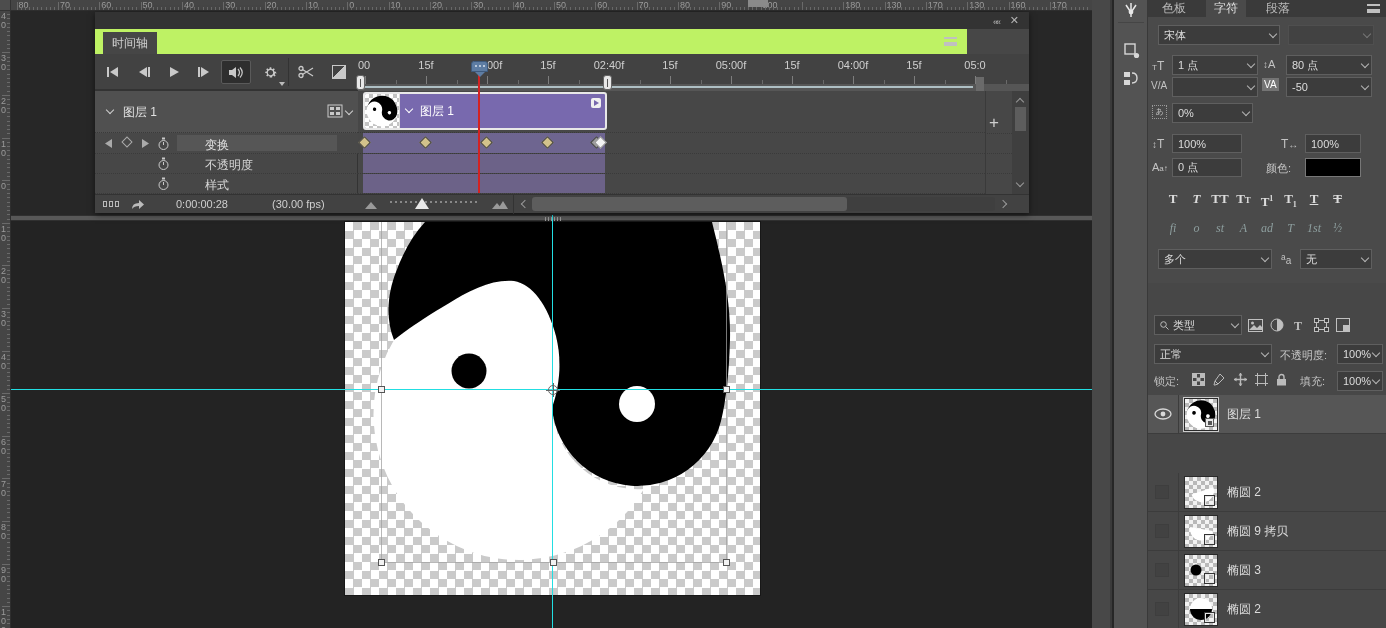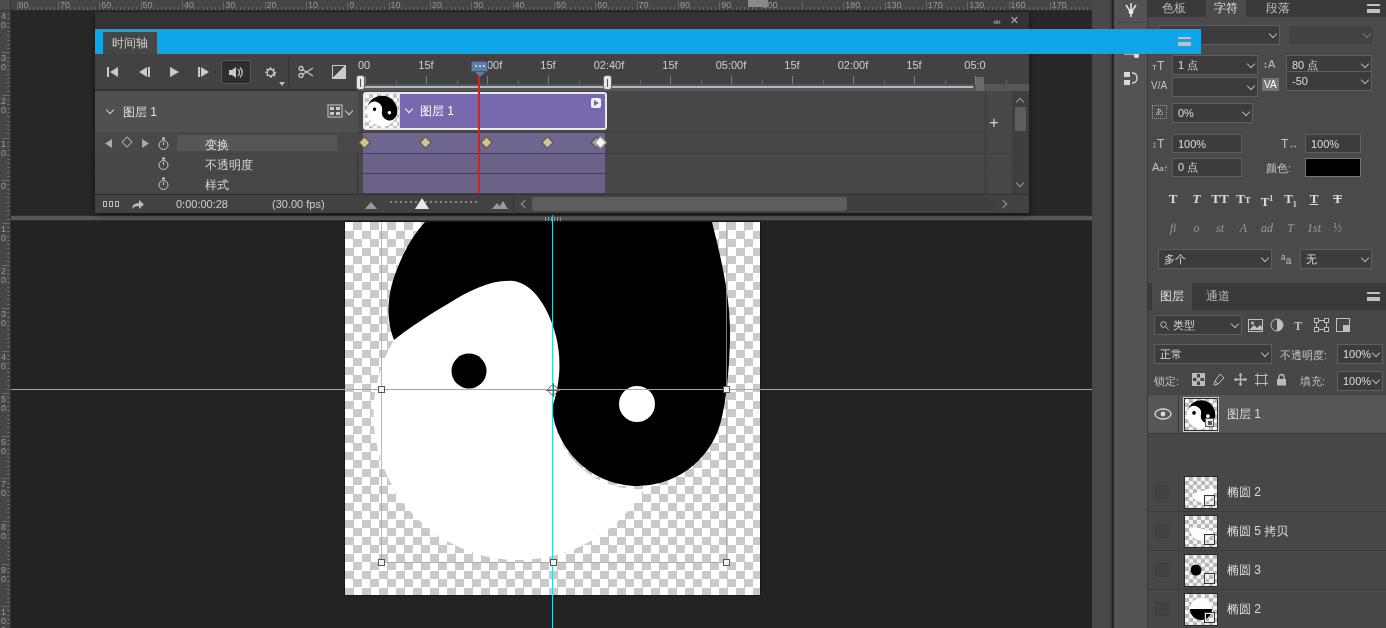--- a/index.html
+++ b/index.html
@@ -19,21 +19,21 @@
   .doc-strip{left:11px;top:215px;width:1081px;height:6px;background:#585858;border-top:1px solid #303030;border-bottom:1px solid #303030;}
   .pasteboard{left:11px;top:221px;width:1081px;height:407px;background:#232323;}
   .canvas{left:345px;top:222px;width:415px;height:373px;background:conic-gradient(#cacaca 25%,#fff 0 50%,#cacaca 0 75%,#fff 0);background-size:17px 17px;outline:1px solid #171717;}
   .guide-h{left:11px;top:389px;width:1081px;height:1px;background:#22dee2;z-index:30;}
   .guide-v{left:552px;top:215px;width:1px;height:413px;background:#22dee2;z-index:30;}
   .sel-line{position:absolute;background:rgba(160,160,160,.75);z-index:31;}
   .handle{position:absolute;width:7px;height:7px;background:#f2f2f2;border:1px solid #555;z-index:32;}
   
   .tl{left:95px;top:12px;width:934px;height:201px;background:#474747;z-index:40;box-shadow:0 2px 6px rgba(0,0,0,.5);}
   .tl-header{left:0;top:0;width:934px;height:17px;background:#333;}
-  .tl-tabrow{left:0;top:17px;width:1106px;height:25px;background:#0ea5e9;}
+  .tl-tabrow{left:0;top:17px;width:872px;height:25px;background:#bef264;}
   .tl-tab{left:8px;top:3px;width:54px;height:22px;background:#464646;color:#cfcfcf;font-size:12px;text-align:center;line-height:22px;}
   .tl-toolbar{left:0;top:42px;width:934px;height:37px;background:#424242;border-bottom:2px solid #333;}
   .tbtn{position:absolute;top:6px;width:26px;height:24px;display:flex;align-items:center;justify-content:center;}
   .tl-body{left:0;top:79px;width:934px;height:103px;background:#474747;}
   .tl-foot{left:0;top:182px;width:934px;height:19px;background:#424242;border-top:1px solid #333;}
   .hdr-row{position:absolute;left:0;width:263px;}
   .dashed-b{border-bottom:1px dotted #3a3a3a;}
   .prop-cell{position:absolute;left:82px;top:2px;right:21px;bottom:2px;background:#565656;}
   .kf{position:absolute;width:9px;height:9px;transform:rotate(45deg);background:#d2c28b;border:1px solid #3f3f3f;z-index:5;}
   .kf.sel{background:#f4f4f4;border-color:#888;}
@@ -625,21 +625,21 @@
           <div style="position: absolute; top: 26px; width: 1px; height: 4px; background: rgb(106, 106, 106); left: 281.5px;"></div>
           <div style="position: absolute; top: 5px; font-size: 11px; color: rgb(207, 207, 207); transform: translateX(-50%); left: 312px;">15f</div>
           <div style="position: absolute; top: 22px; width: 1px; height: 8px; background: rgb(126, 126, 126); left: 312px;"></div>
           <div style="position: absolute; top: 26px; width: 1px; height: 4px; background: rgb(106, 106, 106); left: 342.5px;"></div>
           <div style="position: absolute; top: 5px; font-size: 11px; color: rgb(207, 207, 207); transform: translateX(-50%); left: 373px;">05:00f</div>
           <div style="position: absolute; top: 22px; width: 1px; height: 8px; background: rgb(126, 126, 126); left: 373px;"></div>
           <div style="position: absolute; top: 26px; width: 1px; height: 4px; background: rgb(106, 106, 106); left: 403.5px;"></div>
           <div style="position: absolute; top: 5px; font-size: 11px; color: rgb(207, 207, 207); transform: translateX(-50%); left: 434px;">15f</div>
           <div style="position: absolute; top: 22px; width: 1px; height: 8px; background: rgb(126, 126, 126); left: 434px;"></div>
           <div style="position: absolute; top: 26px; width: 1px; height: 4px; background: rgb(106, 106, 106); left: 464.5px;"></div>
-          <div style="position: absolute; top: 5px; font-size: 11px; color: rgb(207, 207, 207); transform: translateX(-50%); left: 495px;">02:00f</div>
+          <div style="position: absolute; top: 5px; font-size: 11px; color: rgb(207, 207, 207); transform: translateX(-50%); left: 495px;">04:00f</div>
           <div style="position: absolute; top: 22px; width: 1px; height: 8px; background: rgb(126, 126, 126); left: 495px;"></div>
           <div style="position: absolute; top: 26px; width: 1px; height: 4px; background: rgb(106, 106, 106); left: 525.5px;"></div>
           <div style="position: absolute; top: 5px; font-size: 11px; color: rgb(207, 207, 207); transform: translateX(-50%); left: 556px;">15f</div>
           <div style="position: absolute; top: 22px; width: 1px; height: 8px; background: rgb(126, 126, 126); left: 556px;"></div>
           <div style="position: absolute; top: 26px; width: 1px; height: 4px; background: rgb(106, 106, 106); left: 586.5px;"></div>
           <div style="position: absolute; top: 5px; font-size: 11px; color: rgb(207, 207, 207); transform: translateX(-50%); left: 617px;">05:0</div>
           <div style="position: absolute; top: 22px; width: 1px; height: 8px; background: rgb(126, 126, 126); left: 617px;"></div>
           <div style="position: absolute; top: 26px; width: 1px; height: 4px; background: rgb(106, 106, 106); left: 647.5px;"></div>
         </div>
 
@@ -840,21 +840,21 @@
           <span>80 点</span>
           <span class="ddchev"></span>
         </div>
 
       <div class="icn" style="left:3px;top:80px;font-size:10px;">V/A</div>
       <div class="pbox" style="left:24px;top:77px;width:86px;">
           <span></span>
           <span class="ddchev"></span>
         </div>
       <div class="icn" style="left:114px;top:78px;font-size:10px;background:#747474;color:#fff;padding:1px 2px;">VA</div>
-      <div class="pbox" style="left:138px;top:71px;width:86px;">
+      <div class="pbox" style="left:138px;top:77px;width:86px;">
           <span>-50</span>
           <span class="ddchev"></span>
         </div>
 
       <div class="icn" style="left:4px;top:105px;width:15px;height:14px;border:1px dotted #999;font-size:8px;text-align:center;">あ</div>
       <div class="pbox" style="left:24px;top:103px;width:81px;">
           <span>0%</span>
           <span class="ddchev"></span>
         </div>
 
@@ -900,25 +900,20 @@
           <span class="ddchev"></span>
         </div>
       <div class="icn" style="left:133px;top:252px;font-size:10px;"><sup>a</sup>a</div>
       <div class="pbox" style="left:152px;top:249px;width:72px;">
           <span>无</span>
           <span class="ddchev"></span>
         </div>
     </div>
 
     <div class="abs" style="left:0;top:283px;width:238px;height:345px;background:#474747;">
-      <div class="ptabs" style="height:27px;background:#3a3a3a;">
-        <div class="ptab active" style="left:4px;height:27px;line-height:27px;">图层</div>
-        <div class="ptab" style="left:50px;height:27px;line-height:27px;">通道</div>
-        <div class="menu-icn" style="right:6px;top:9px;"></div>
-      </div>
       <div class="pbox" style="left:6px;top:32px;width:88px;">
         <svg width="9" height="9" style="margin-right:4px;">
             <circle cx="3.5" cy="3.5" r="2.8" stroke="#bbb" fill="none"></circle>
             <path d="M5.7,5.7 L8.5,8.5" stroke="#bbb"></path>
           </svg>
         <span>类型</span>
           <span class="ddchev"></span>
       </div>
       <div class="abs" id="filterIcons" style="left:100px;top:34px;width:138px;height:18px;">
           <div style="position: absolute; top: 1px; left: 0px;"><svg width="15" height="13">
@@ -1022,21 +1017,21 @@
           <div class="lrow" style="top: 117px;">
             <div class="eyebox">
               <div style="width:14px;height:14px;margin:4px 0 0 1px;background:#424242;border:1px solid #3e3e3e;"></div>
             </div>
             <div style="position: absolute; left: 30px; top: 0px; width: 1px; height: 39px; background: rgb(60, 60, 60);"></div>
             <div class="lthumb"><svg width="32" height="31" viewBox="0 0 32 31">
                 <path d="M5,13 A11.5,11.5 0 0 0 28,13 Z" fill="#fff" transform="rotate(10 16 13)"></path>
               </svg><div class="badge">
                 <div style="width:9px;height:9px;border:1.5px solid #e8e8e8;outline:1px solid #333;"></div>
               </div></div>
-            <div class="lname">椭圆 5 拷贝</div>
+            <div class="lname">椭圆 9 拷贝</div>
           </div>
           <div class="lrow" style="top: 156px;">
             <div class="eyebox">
               <div style="width:14px;height:14px;margin:4px 0 0 1px;background:#424242;border:1px solid #3e3e3e;"></div>
             </div>
             <div style="position: absolute; left: 30px; top: 0px; width: 1px; height: 39px; background: rgb(60, 60, 60);"></div>
             <div class="lthumb"><svg width="32" height="31">
                 <circle cx="11" cy="15" r="5.5" fill="#000"></circle>
               </svg><div class="badge">
                 <div style="width:9px;height:9px;border:1.5px solid #e8e8e8;outline:1px solid #333;"></div>

